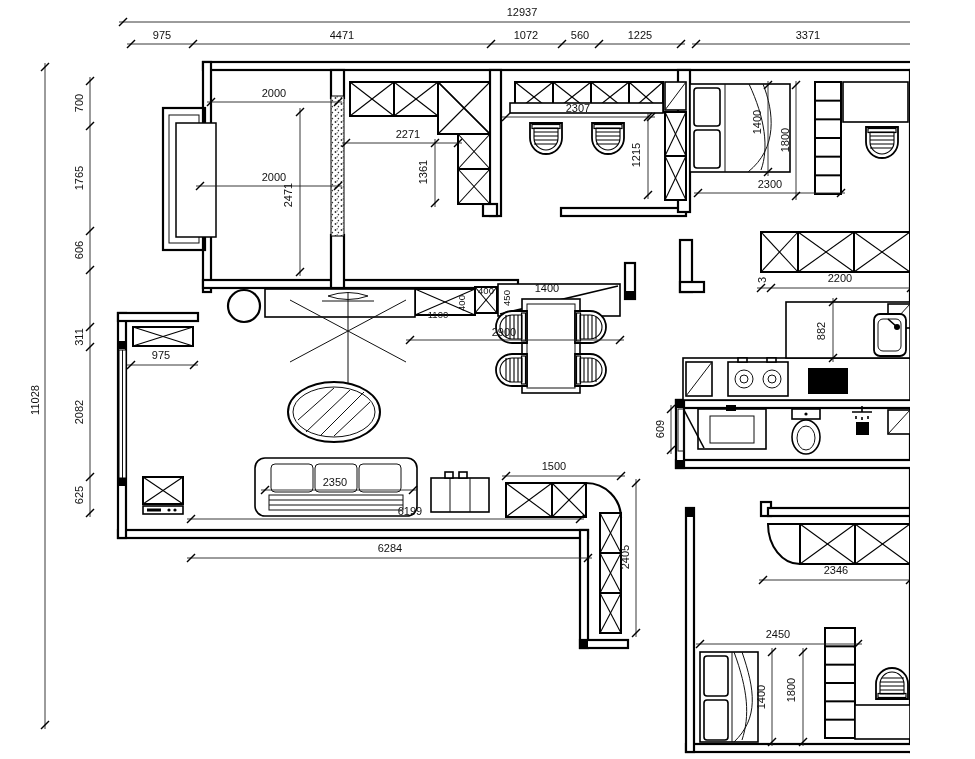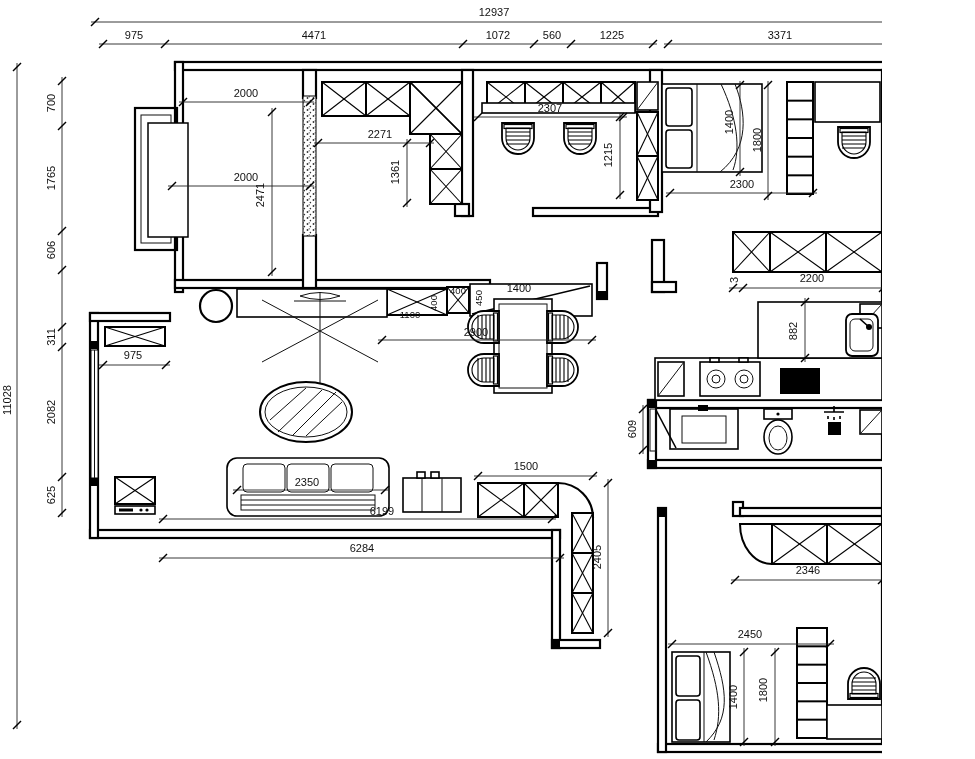--- a/index.html
+++ b/index.html
@@ -1,16 +1,16 @@
 <!DOCTYPE html>
 <html><head>
 <meta charset="utf-8">
 <style>
   html,body{margin:0;padding:0;background:#fff;}
-  .stage{width:882px;height:759px;background:#fff;position:relative;overflow:hidden;}
+  .stage{width:882px;height:759px;background:#fff;position:relative;overflow:hidden;padding-left:28px;}
   svg{display:block;}
   text{font-family:"Liberation Sans", sans-serif;fill:#111;}
   .dim{font-size:11px;}
   .dim-s{font-size:9.5px;}
   .thin{stroke:#111;stroke-width:1;fill:none;}
   .med{stroke:#000;stroke-width:1.6;fill:none;}
   .bold{stroke:#000;stroke-width:2.2;fill:none;}
   .wallrect{fill:#fff;stroke:#000;stroke-width:2.2;}
   .furn{fill:#fff;stroke:#000;stroke-width:1.6;}
   .blackfill{fill:#000;stroke:none;}

